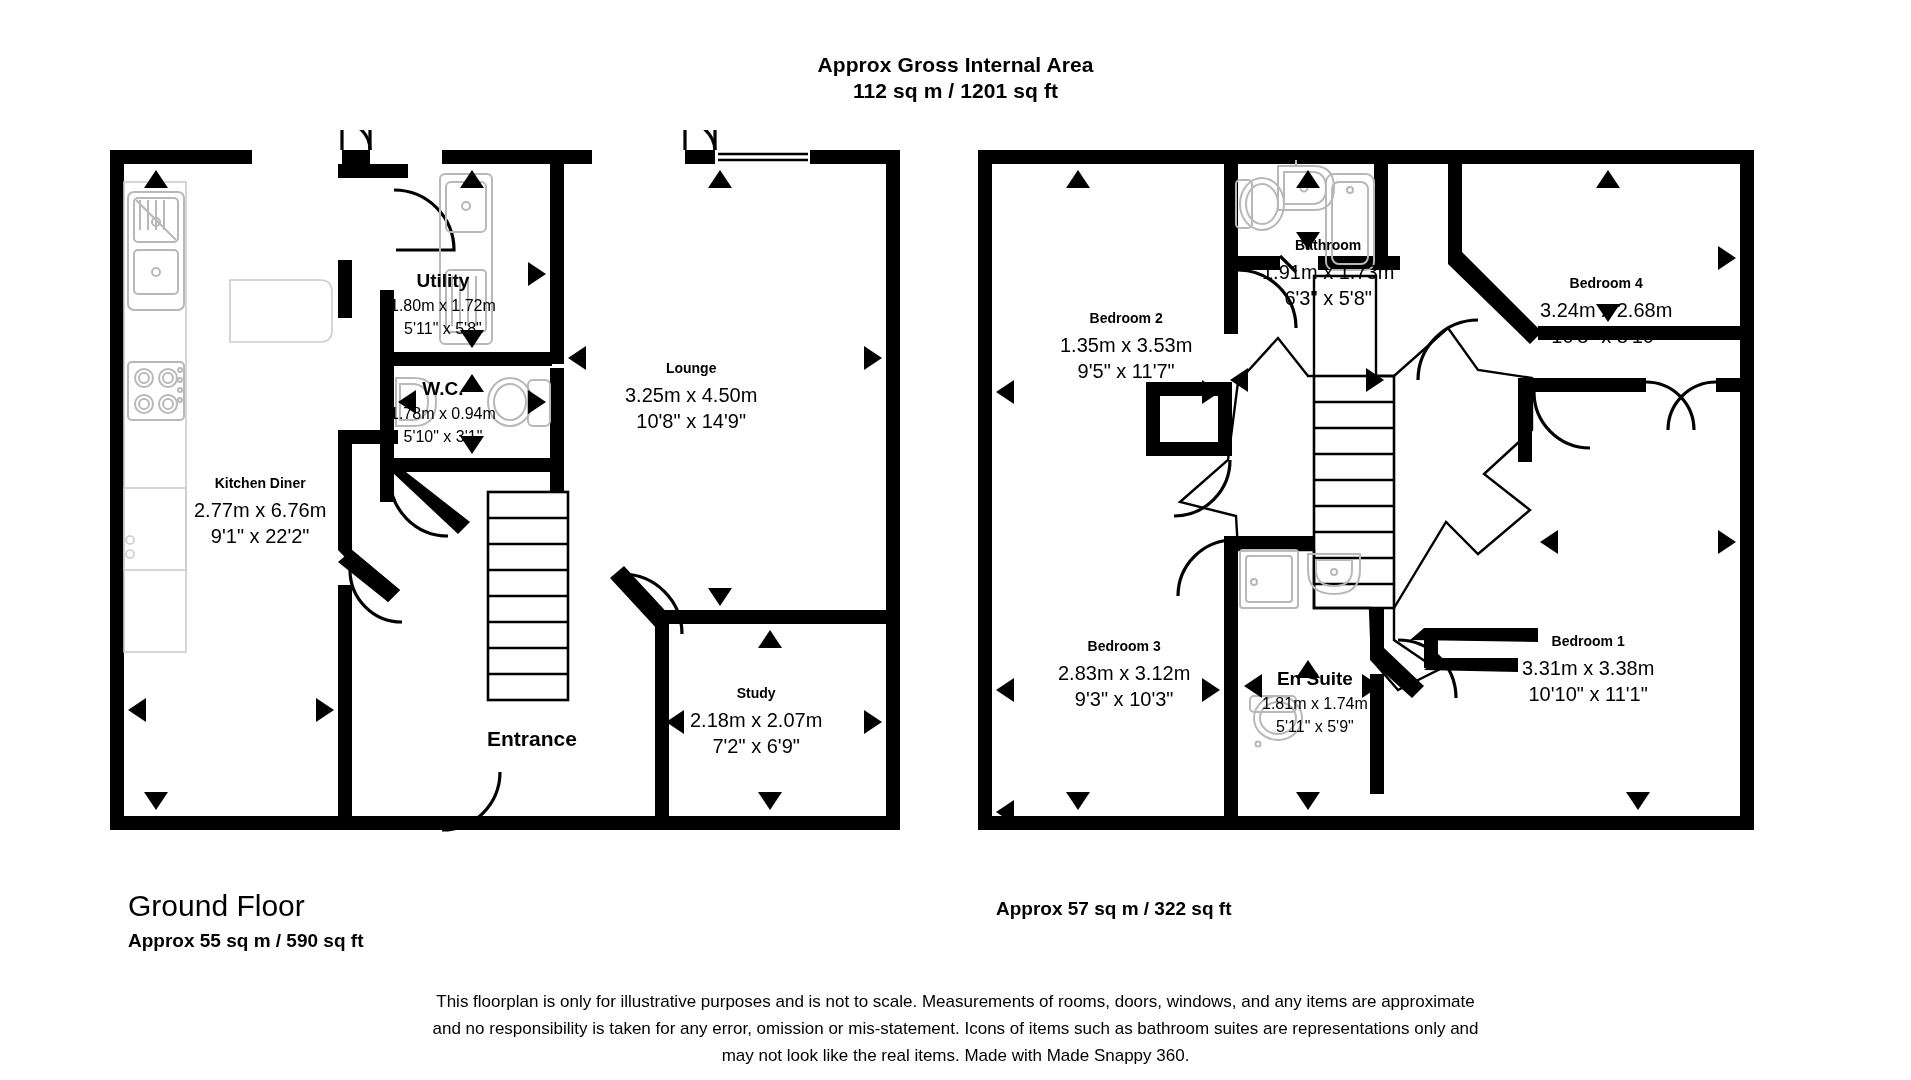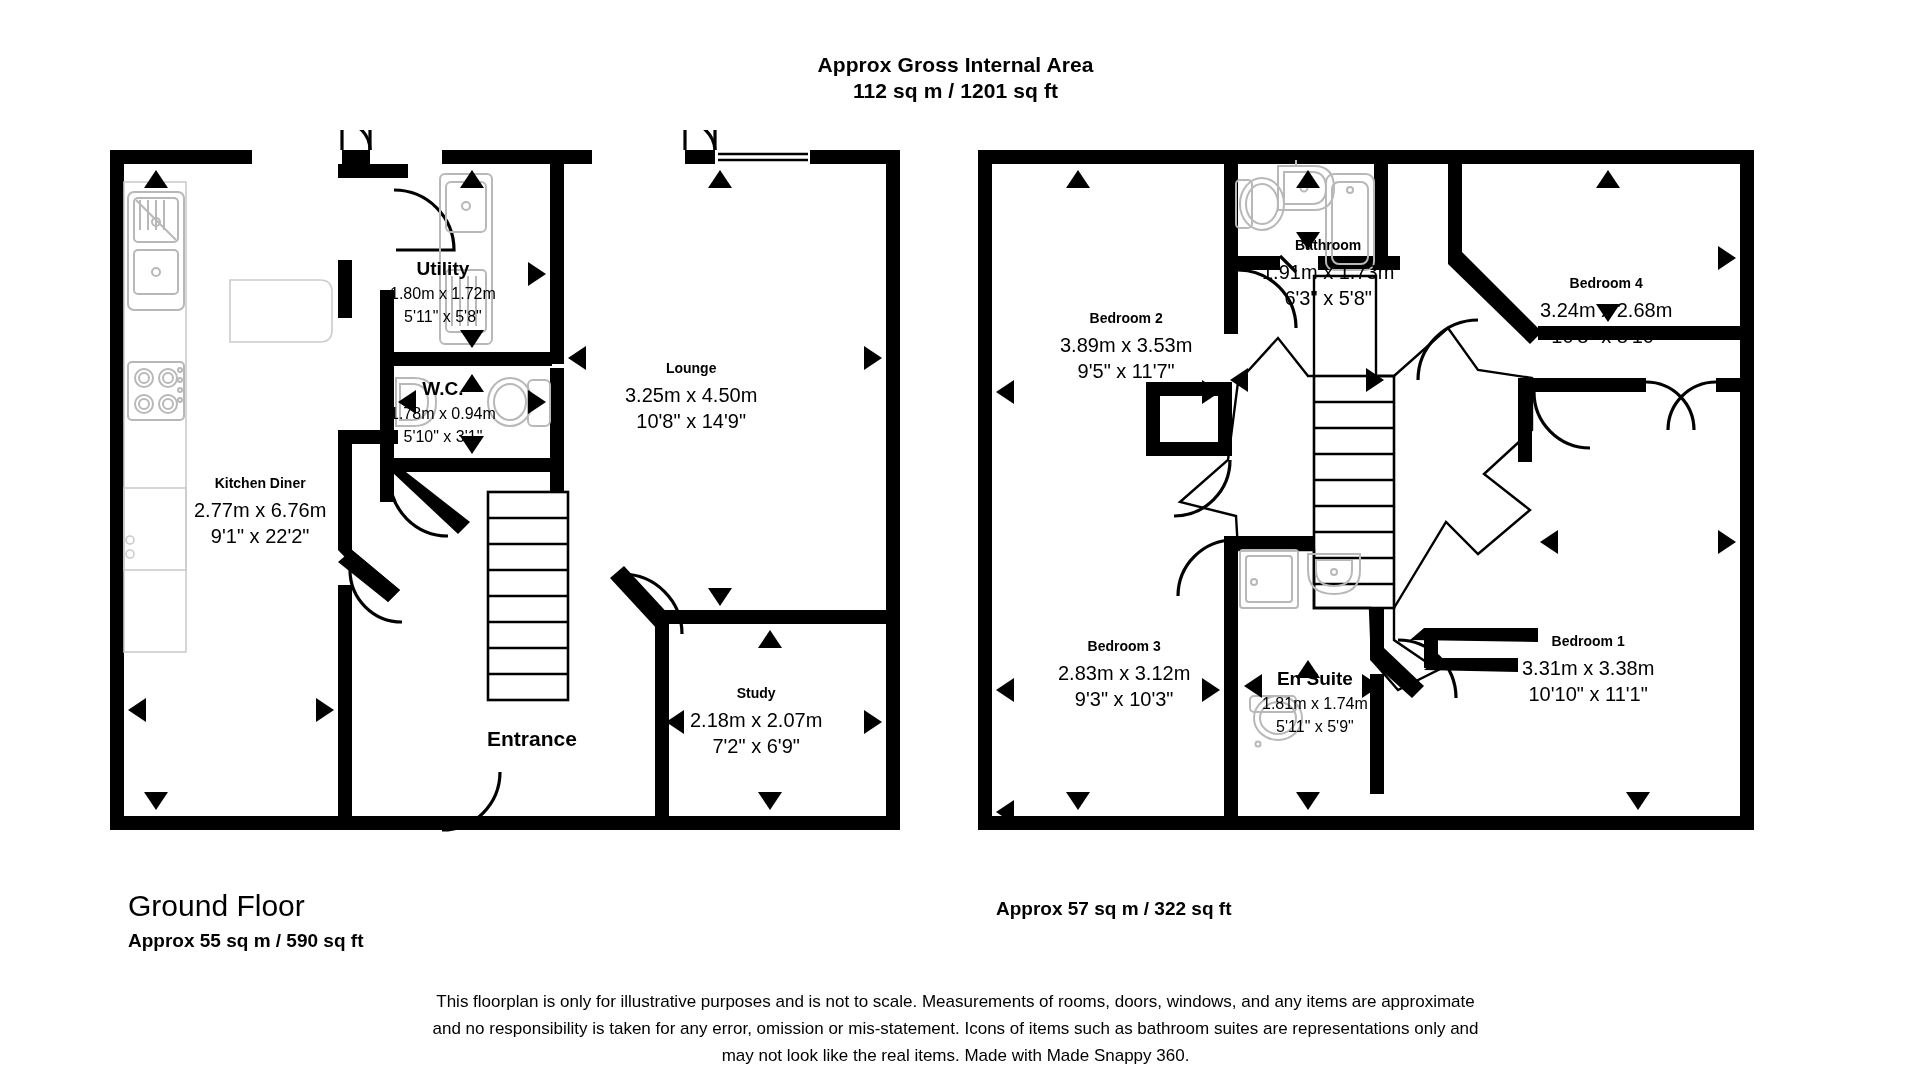--- a/index.html
+++ b/index.html
@@ -532,21 +532,21 @@
       </g>
     </svg>
   </div>
 
   <div class="room-label" id="lbl-kitchen" style="left: 154px; margin-left: 40px;">
     <div class="rname">Kitchen Diner</div>
     <div class="rdim">2.77m x 6.76m</div>
     <div class="rdim">9'1" x 22'2"</div>
   </div>
 
-  <div class="room-label small" id="lbl-utility" style="left: 390px;">
+  <div class="room-label small" id="lbl-utility" style="left: 390px; margin-top: 12px;">
     <div class="rname">Utility</div>
     <div class="rdim">1.80m x 1.72m</div>
     <div class="rdim">5'11" x 5'8"</div>
   </div>
 
   <div class="room-label small" id="lbl-wc" style="left: 390px;">
     <div class="rname">W.C.</div>
     <div class="rdim">1.78m x 0.94m</div>
     <div class="rdim">5'10" x 3'1"</div>
   </div>
@@ -562,21 +562,21 @@
     <div class="rdim">2.18m x 2.07m</div>
     <div class="rdim">7'2" x 6'9"</div>
   </div>
 
   <div class="room-label entr" id="lbl-entrance" style="left: 455px;">
     <div class="rname">Entrance</div>
   </div>
 
   <div class="room-label" id="lbl-bed2" style="left: 1060px;">
     <div class="rname">Bedroom 2</div>
-    <div class="rdim">3.89m x 3.53m</div>
+    <div class="rdim">1.35m x 3.53m</div>
     <div class="rdim">9'5" x 11'7"</div>
   </div>
 
   <div class="room-label" id="lbl-bath" style="left: 1262px;">
     <div class="rname">Bathroom</div>
     <div class="rdim">1.91m x 1.73m</div>
     <div class="rdim">6'3" x 5'8"</div>
   </div>
 
   <div class="room-label" id="lbl-bed4" style="left: 1540px;">

